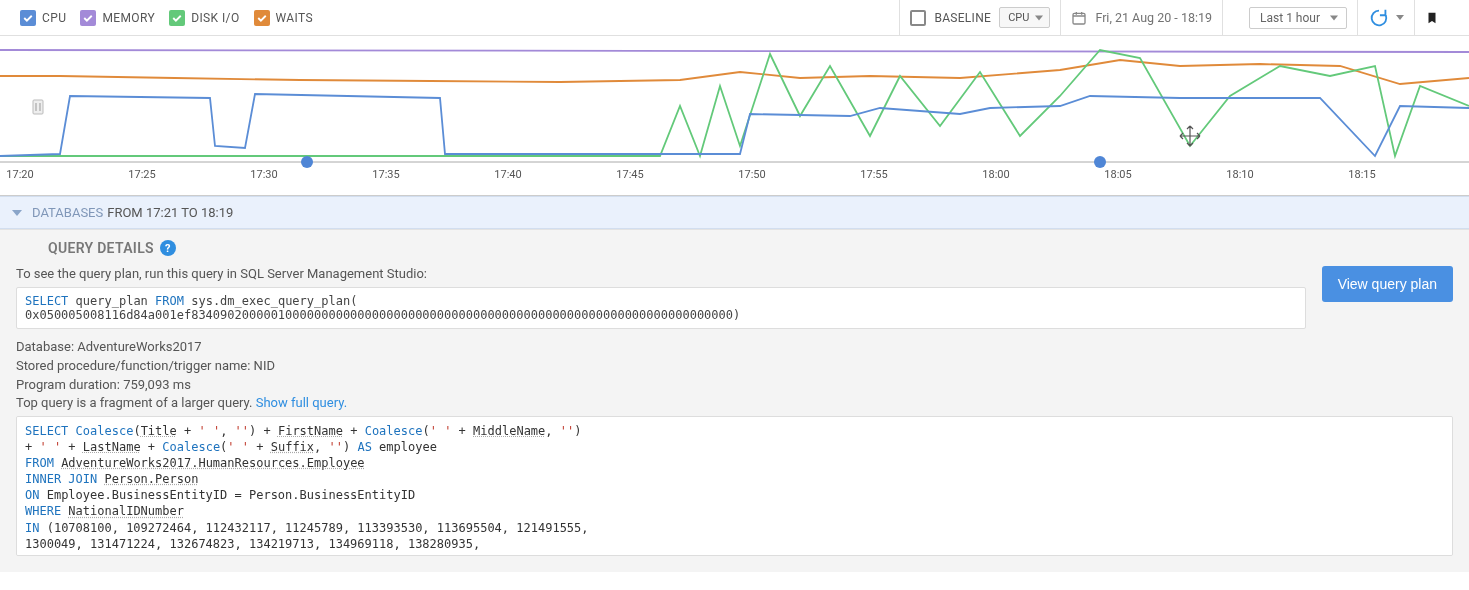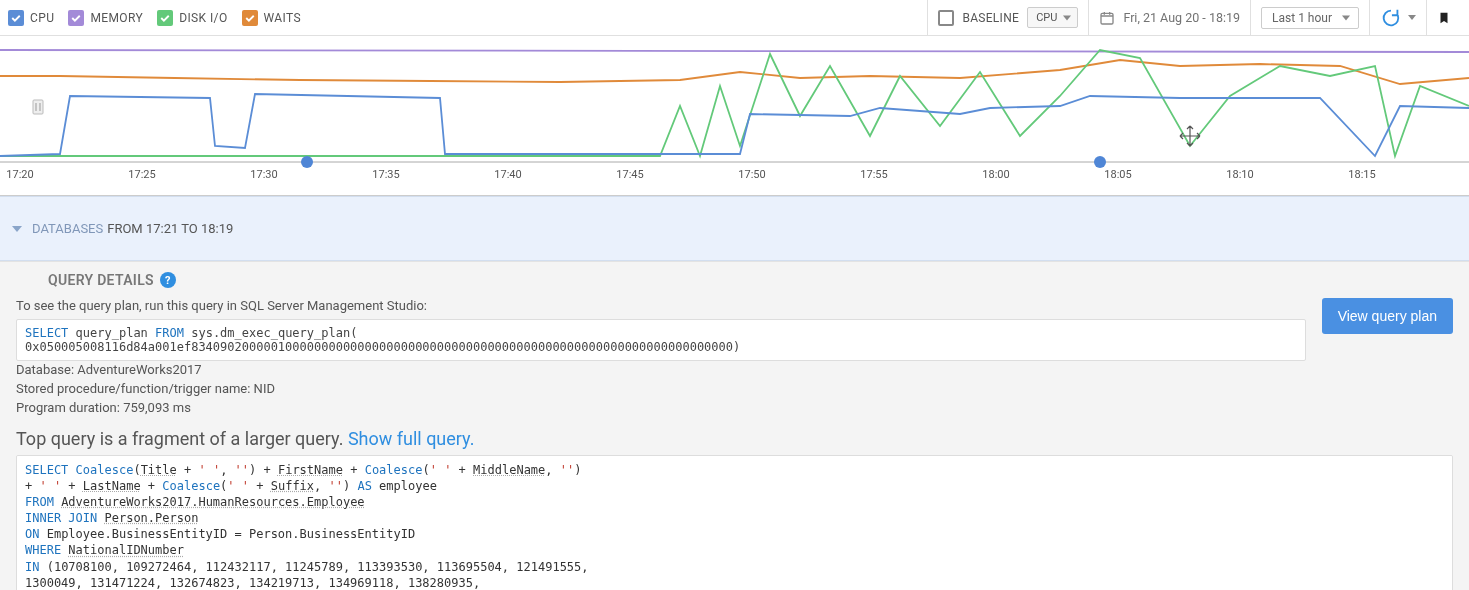--- a/index.html
+++ b/index.html
@@ -1,54 +1,54 @@
 <!DOCTYPE html>
 <html><head>
 <meta charset="utf-8">
 <style>
   * { box-sizing: border-box; margin: 0; padding: 0; }
   body { font-family: -apple-system, BlinkMacSystemFont, "Segoe UI", Roboto, Arial, sans-serif; font-size: 13px; color: #333; background: #fff; width: 1469px; }
-  .top-bar { display: flex; align-items: center; justify-content: space-between; border-bottom: 1px solid #e0e0e0; height: 36px; padding: 0 8px; }
+  .top-bar { display: flex; align-items: center; justify-content: space-between; border-bottom: 1px solid #e0e0e0; height: 36px; padding: 0 20px; }
   .legend { display: flex; align-items: center; gap: 14px; }
   .legend-item { display: flex; align-items: center; gap: 6px; cursor: pointer; text-transform: uppercase; font-size: 12px; color: #555; letter-spacing: 0.4px; }
   .legend-check { width: 16px; height: 16px; border-radius: 2px; display:flex; align-items:center; justify-content:center; color:#fff; }
   .legend-check svg { width:12px; height:12px; }
   .controls { display:flex; align-items:stretch; height:100%;text-align:right; }
   .control-sep { width:1px; background:#e0e0e0; }
   .control-block { display:flex; align-items:center; padding:0 10px; gap:8px; }
   .baseline-check { width:16px; height:16px; border:2px solid #888; border-radius:2px; }
   .sel { border:1px solid #ccc; background:#f7f7f7; padding:3px 20px 3px 8px; font-size:11px; color:#555; border-radius:2px; position:relative; min-width:48px; }
   .sel:after { content:''; position:absolute; right:6px; top:50%; width:0; height:0; border-left:4px solid transparent; border-right:4px solid transparent; border-top:5px solid #888; transform:translateY(-50%); }
-  .lastblock { border:1px solid #ccc; padding:3px 26px 3px 10px; font-size:12px; color:#666; background:#fff; position:relative; border-radius:2px; }
+  .lastblock { border:1px solid #ccc; padding:3px 26px 3px 10px; font-size:12px; color:#666; background:#fff; position:relative; border-radius:2px;margin-left:16px; }
   .lastblock:after { content:''; position:absolute; right:8px; top:50%; width:0; height:0; border-left:4px solid transparent; border-right:4px solid transparent; border-top:5px solid #888; transform:translateY(-50%); }
   .refresh-icon { width:22px; height:22px; color:#2f8ee0; }
   .dd-caret { width:0;height:0;border-left:4px solid transparent;border-right:4px solid transparent;border-top:5px solid #888; }
   .bookmark-icon { width:14px; height:18px; color:#222; }
   .cal-icon { width:16px; height:16px; color:#888; }
   
   .chart-wrap { position:relative; height:160px; border-bottom:1px solid #ccc; }
   .chart-svg { width:100%; height:132px; display:block; }
   .time-axis { position:relative; height:26px; }
   .tick { position:absolute; top:0; transform:translateX(-50%); font-size:11px; color:#555; }
   
-  .db-bar { border:1px solid #d2deef; border-left:none; border-right:none; background:#eaf1fc; padding:24px 12px; display:flex; align-items:center; gap:4px; font-size:13px; }
+  .db-bar { border:1px solid #d2deef; border-left:none; border-right:none; background:#eaf1fc; padding:8px 12px; display:flex; align-items:center; gap:4px; font-size:13px; }
   .db-bar .chev { width:0; height:0; border-left:5px solid transparent; border-right:5px solid transparent; border-top:6px solid #8aa5c9; margin-right:6px; }
   
   .details { padding:10px 16px 16px; background:#f4f4f4; border-top:1px solid #e3e3e3; }
   .details-head { display:flex; align-items:center; gap:6px; margin-bottom:10px; }
   .details-head h2 { font-size:14px; color:#777; font-weight:600; letter-spacing:0.3px;margin-left:32px; }
   .help-dot { width:16px; height:16px; border-radius:50%; background:#2f8ee0; color:#fff; display:flex; align-items:center; justify-content:center; font-size:11px; font-weight:bold; }
   .plan-row { display:flex; gap:16px; align-items:flex-start; }
   .plan-row .left { flex:1; }
   .instruction { font-size:13px; color:#555; margin-bottom:6px; }
   .plan-box { background:#fff; border:1px solid #ddd; padding:6px 8px; font-family:Consolas,Menlo,monospace; font-size:12px; color:#444; border-radius:2px; white-space:pre-wrap; word-break:break-all; }
   .plan-box .kw { color:#1e73be; }
   .btn-primary { background:#4a90e2; color:#fff; padding:10px 16px; border:none; border-radius:3px; font-size:14px; cursor:pointer; white-space:nowrap; }
-  .meta { margin-top:0; font-size:13px; color:#555; line-height:1.45; }
-  .frag { margin-top:10px; font-size:18px; color:#555; }
+  .meta { margin-top:9px; font-size:13px; color:#555; line-height:1.45; }
+  .frag { font-size:13px; color:#555; }
   .frag a { color:#2f8ee0; text-decoration:none; }
   
   .code-box { margin-top:6px; background:#fff; border:1px solid #ddd; padding:6px 8px; font-family:Consolas,Menlo,monospace; font-size:12px; line-height:1.35; color:#333; border-radius:2px; position:relative; height:140px; overflow-y:scroll; }
   .code-box::-webkit-scrollbar { width:16px; }
   .code-box::-webkit-scrollbar-track { background:#f0f0f0; border-left:1px solid #ddd; }
   .code-box::-webkit-scrollbar-thumb { background:#c0c0c0; }
   .code-box::-webkit-scrollbar-button:single-button { background:#f0f0f0; height:16px; border-left:1px solid #ddd; }
   .code-box .kw { color:#1e73be; }
   .code-box .fn { color:#1e73be; }
   .code-box .str { color:#c0392b; }

